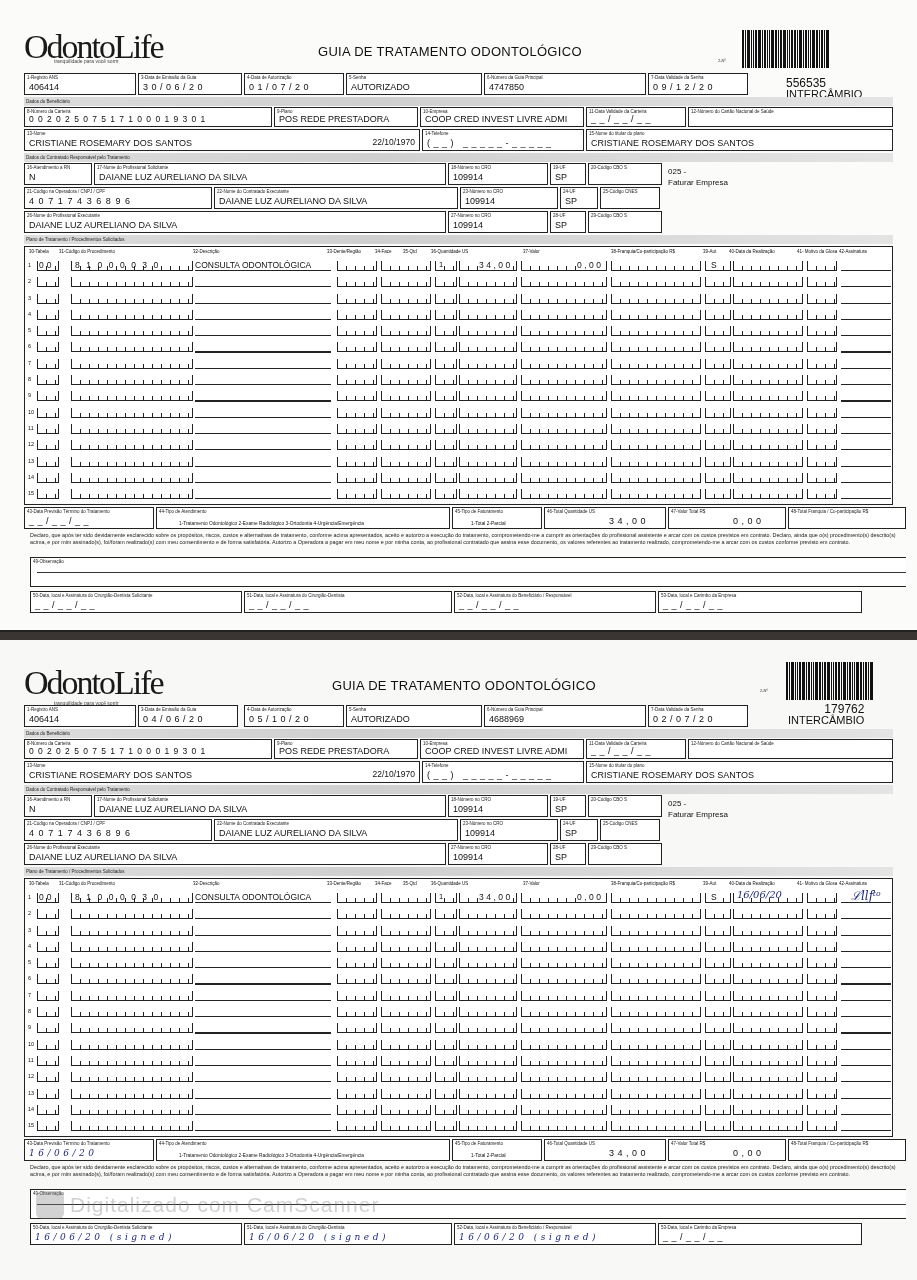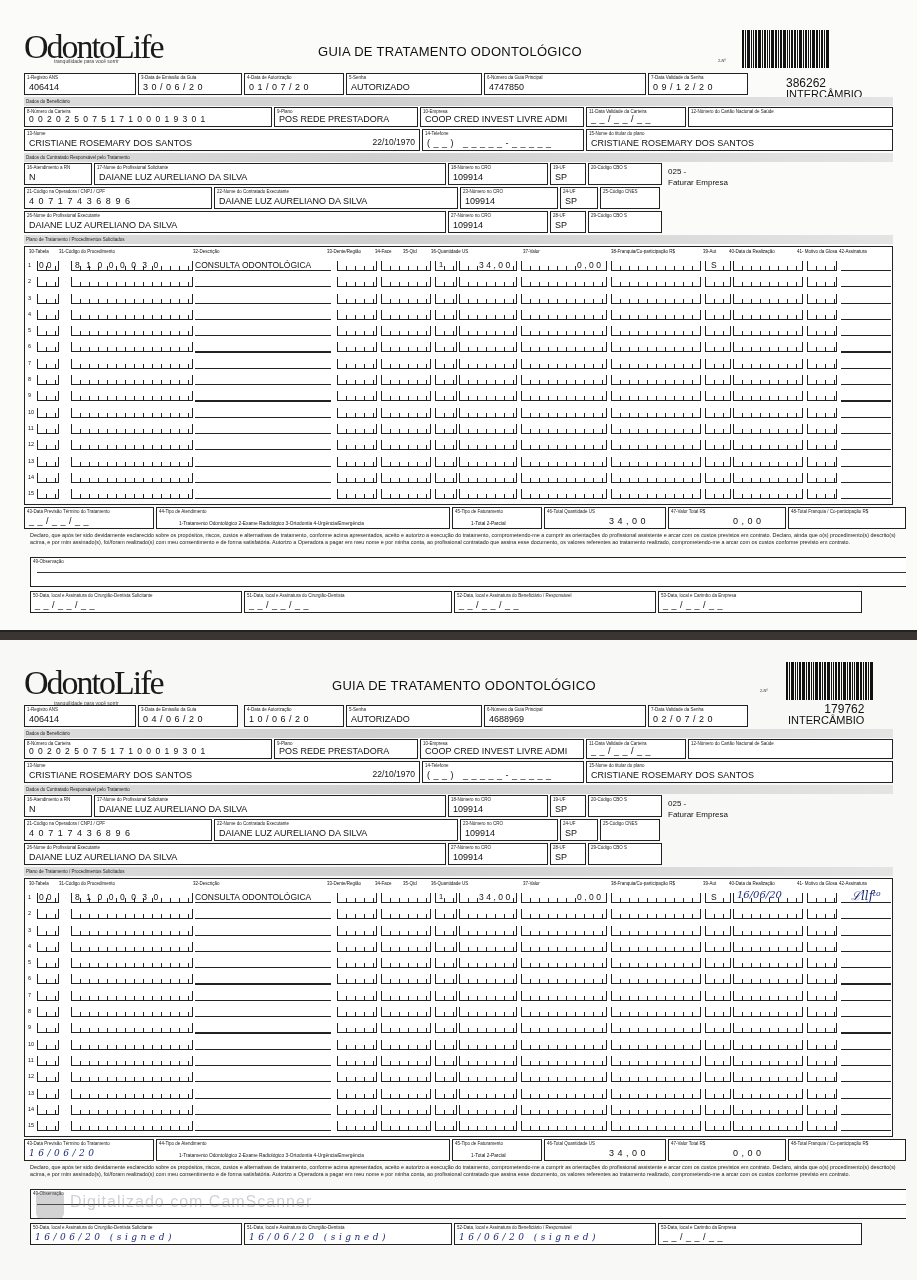--- a/index.html
+++ b/index.html
@@ -26,21 +26,21 @@
   .plan .hdr span { position: absolute; top: 2px; white-space: nowrap; }
   .prow { position: relative; height: 16.3px; font-size: 9px; }
   .prow .num { position: absolute; left: 3px; top: 5px; font-size: 5.5px; }
   .cells { position: absolute; top: 4px; height: 10px; border-bottom: 1.2px solid #222; border-left: 1.2px solid #222; border-right: 1.2px solid #222;
            background-image: repeating-linear-gradient(90deg, transparent 0 8px, #222 8px 9px); background-size: 9px 4px; background-repeat: repeat-x; background-position: 0 100%; }
   .uline { position: absolute; top: 13px; height: 1.2px; background: #222; }
   .pcell { position: absolute; top: 3px; font-size: 8.5px; white-space: nowrap; }
   .decl { position: absolute; left: 30px; right: 12px; font-size: 5.4px; line-height: 7.6px; color: #222; }
   .obs-line { position: absolute; height: 1px; background: #333; }
   .sig { position: absolute; font-family: "DejaVu Serif", serif; font-style: italic; color: #1b2a7a; white-space: nowrap; }
-  .watermark { position: absolute; left: 70px; top: 1193px; font-size: 16px; color: rgba(120,120,120,0.35); letter-spacing: 1px; }
+  .watermark { position: absolute; left: 70px; top: 1193px; font-size: 21px; color: rgba(120,120,120,0.35); letter-spacing: 1px; }
   .wm-icon { position: absolute; left: 36px; top: 1191px; width: 28px; height: 28px; border-radius: 6px; background: rgba(130,130,130,0.35); }
 </style>
 </head>
 <body>
 
 <div id="sheets">
     <div class="sheet s1">
       <div class="logo" style="top:28px;">OdontoLife</div>
       <div class="tagline" style="left:54px;top:58px;">tranquilidade para você sorrir</div>
       <div class="title" style="left:318px;top:44px;">GUIA DE TRATAMENTO ODONTOLÓGICO</div>
@@ -73,21 +73,21 @@
         <span style="width:1px;"></span>
         <span style="width:1px;"></span>
         <span style="width:3px;"></span>
         <span style="width:2px;"></span>
         <span style="width:1px;"></span>
         <span style="width:2px;"></span>
         <span style="width:1px;"></span>
         <span style="width:3px;"></span>
       </div>
       <div class="guia-num" style="left:786px;top:78px;">
-        <div style="text-align:left;">386262</div>
+        <div style="text-align:left;">556535</div>
         <div style="font-size:11px;">INTERCÂMBIO</div>
       </div>
       <div class="box" style="left:24px;top:73px;width:112px;height:22px;">
         <span class="lbl">1-Registro ANS</span>
         <span class="val" style="">406414</span>
       </div>
       <div class="box" style="left:138px;top:73px;width:104px;height:22px;">
         <span class="lbl">3-Data de Emissão da Guia</span>
         <span class="val digits" style="">30/06/20</span>
       </div>
@@ -557,21 +557,21 @@
       <div class="box" style="left:24px;top:65px;width:112px;height:22px;">
         <span class="lbl">1-Registro ANS</span>
         <span class="val" style="">406414</span>
       </div>
       <div class="box" style="left:138px;top:65px;width:100px;height:22px;">
         <span class="lbl">3-Data de Emissão da Guia</span>
         <span class="val digits" style="">04/06/20</span>
       </div>
       <div class="box" style="left:244px;top:65px;width:100px;height:22px;">
         <span class="lbl">4-Data de Autorização</span>
-        <span class="val digits" style="">10/06/20</span>
+        <span class="val digits" style="">05/10/20</span>
       </div>
       <div class="box" style="left:346px;top:65px;width:136px;height:22px;">
         <span class="lbl">5-Senha</span>
         <span class="val" style="">AUTORIZADO</span>
       </div>
       <div class="box" style="left:484px;top:65px;width:162px;height:22px;">
         <span class="lbl">6-Número da Guia Principal</span>
         <span class="val" style="">4688969</span>
       </div>
       <div class="box" style="left:648px;top:65px;width:100px;height:22px;">

